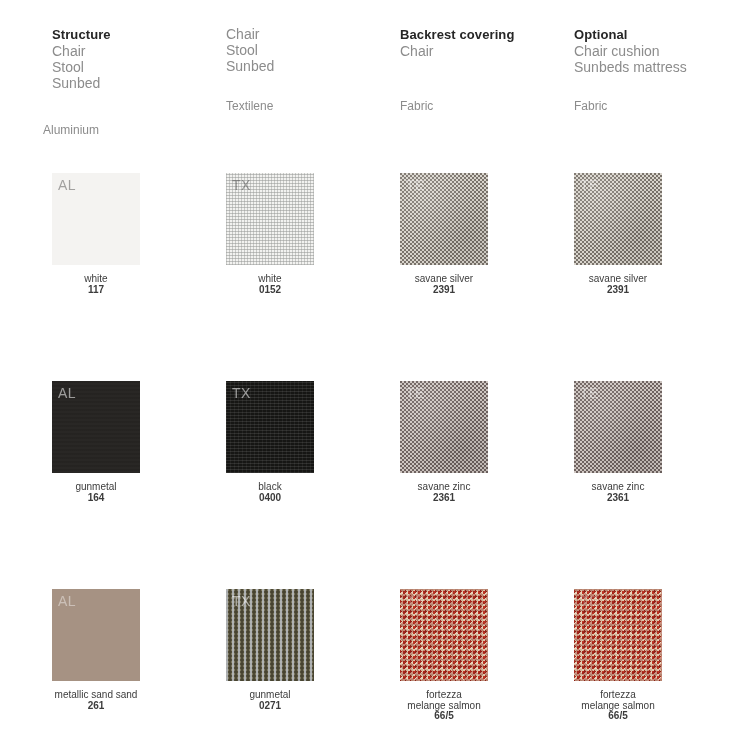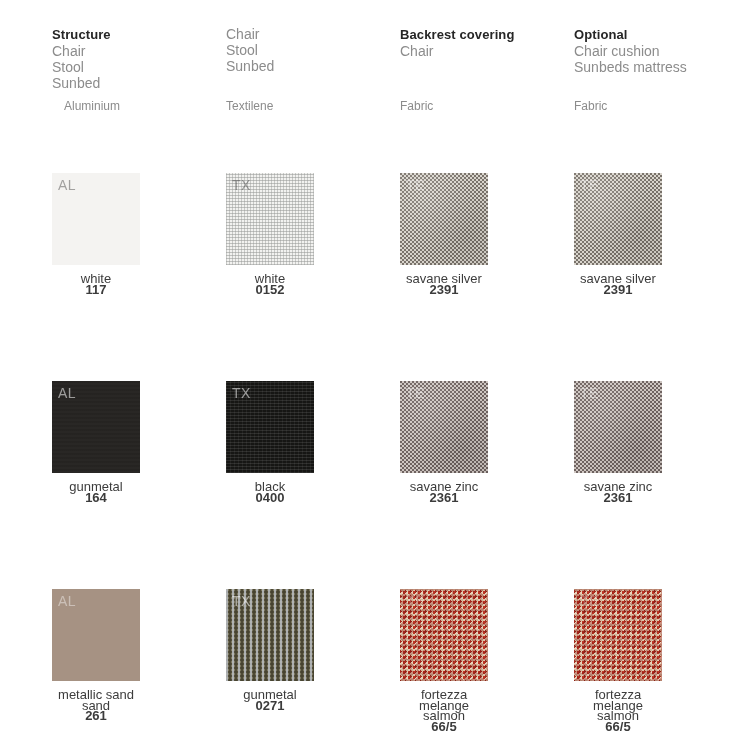--- a/index.html
+++ b/index.html
@@ -55,21 +55,21 @@
     line-height: 16px;
     white-space: nowrap;
   }
   .col-material {
     position: absolute;
     top: 99px;
     font-size: 12px;
     color: #8c8c8c;
     white-space: nowrap;
   }
-  .col-material.c0 { left: 64px; }
+  .col-material.c0 { left: 43px; margin-top: 24px; }
   .col-material.c1 { left: 226px; }
   .col-material.c2 { left: 400px; }
   .col-material.c3 { left: 574px; }
 
   
   .grid { position: absolute; left: 0; top: 0; width: 740px; height: 740px; }
 
   .cell { position: absolute; width: 174px; }
   .cell .swatch-wrap {
     position: relative;
@@ -94,21 +94,21 @@
     font-family: "Liberation Sans", sans-serif;
   }
   .code.dark  { color: rgba(60,60,60,0.45); }
   .code.light { color: rgba(255,255,255,0.42); }
   .code.mid   { color: rgba(255,255,255,0.55); }
 
   .caption {
     width: 88px;
     text-align: center;
     margin-top: 9px;
-    font-size: 13px;
+    font-size: 10px;
     line-height: 10.5px;
     color: #3c3c3c;
   }
   .caption .nm { display: block; }
   .caption .num { display: block; font-weight: bold; text-align: center; }
 
   
   .tex-plain-white { background: #f4f3f1; }
 
   .tex-mesh-white {

